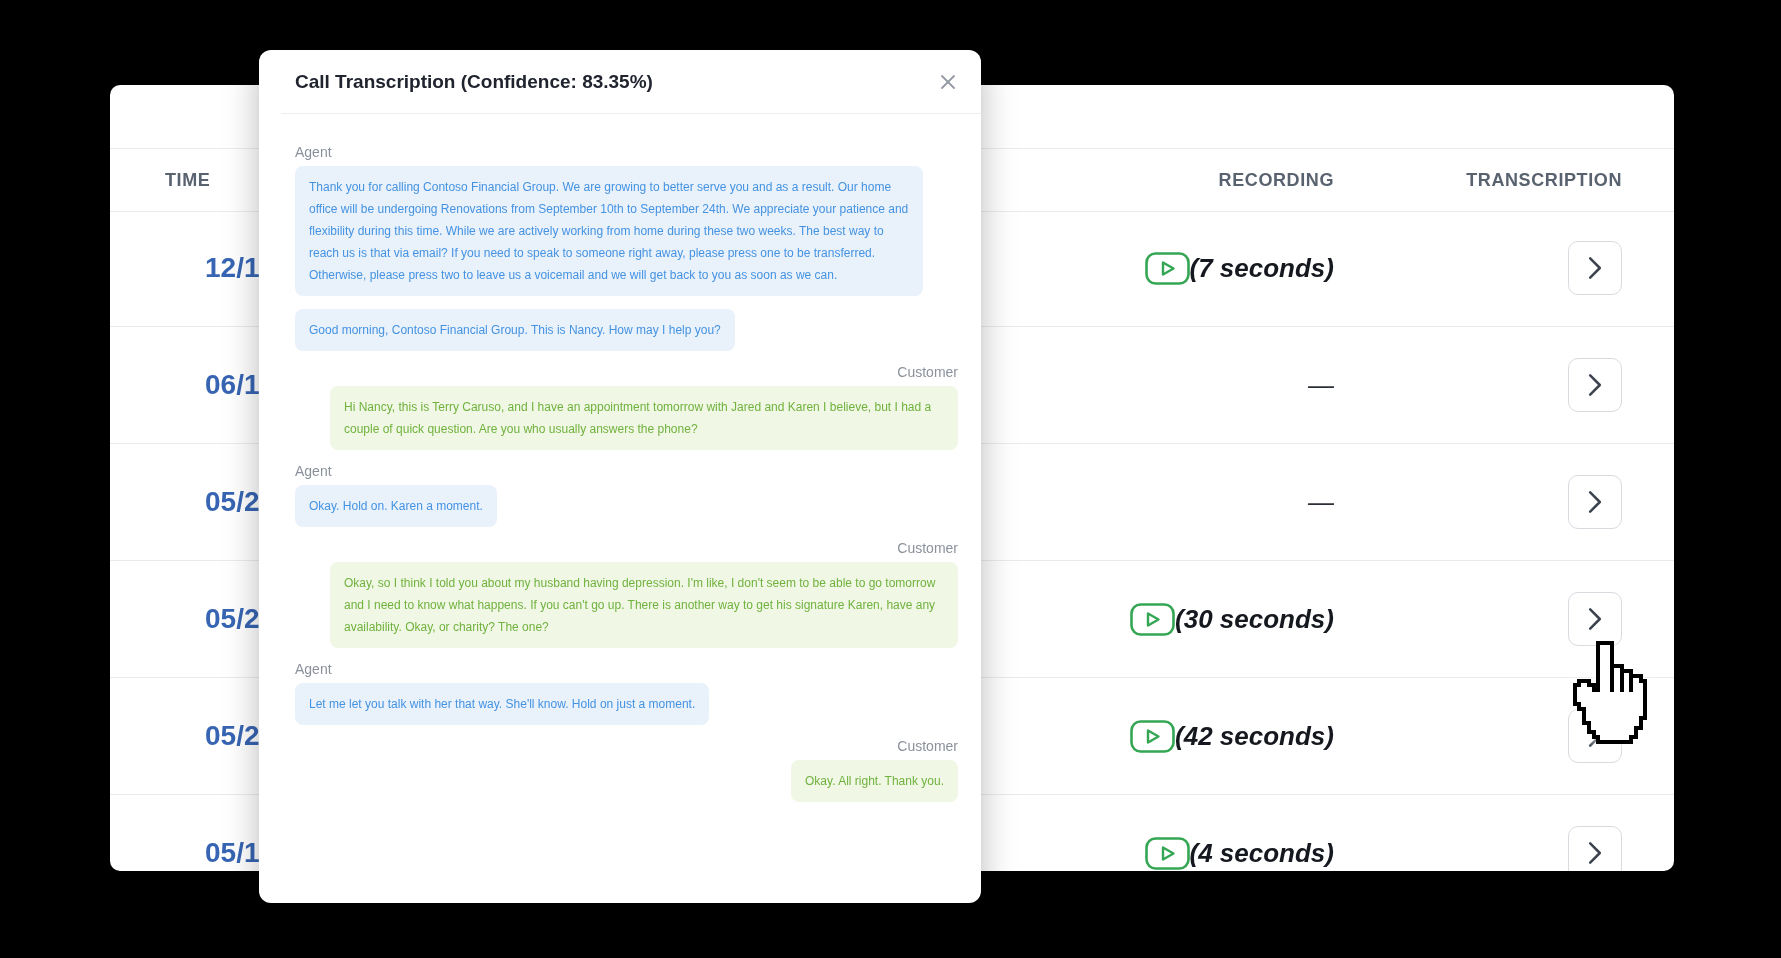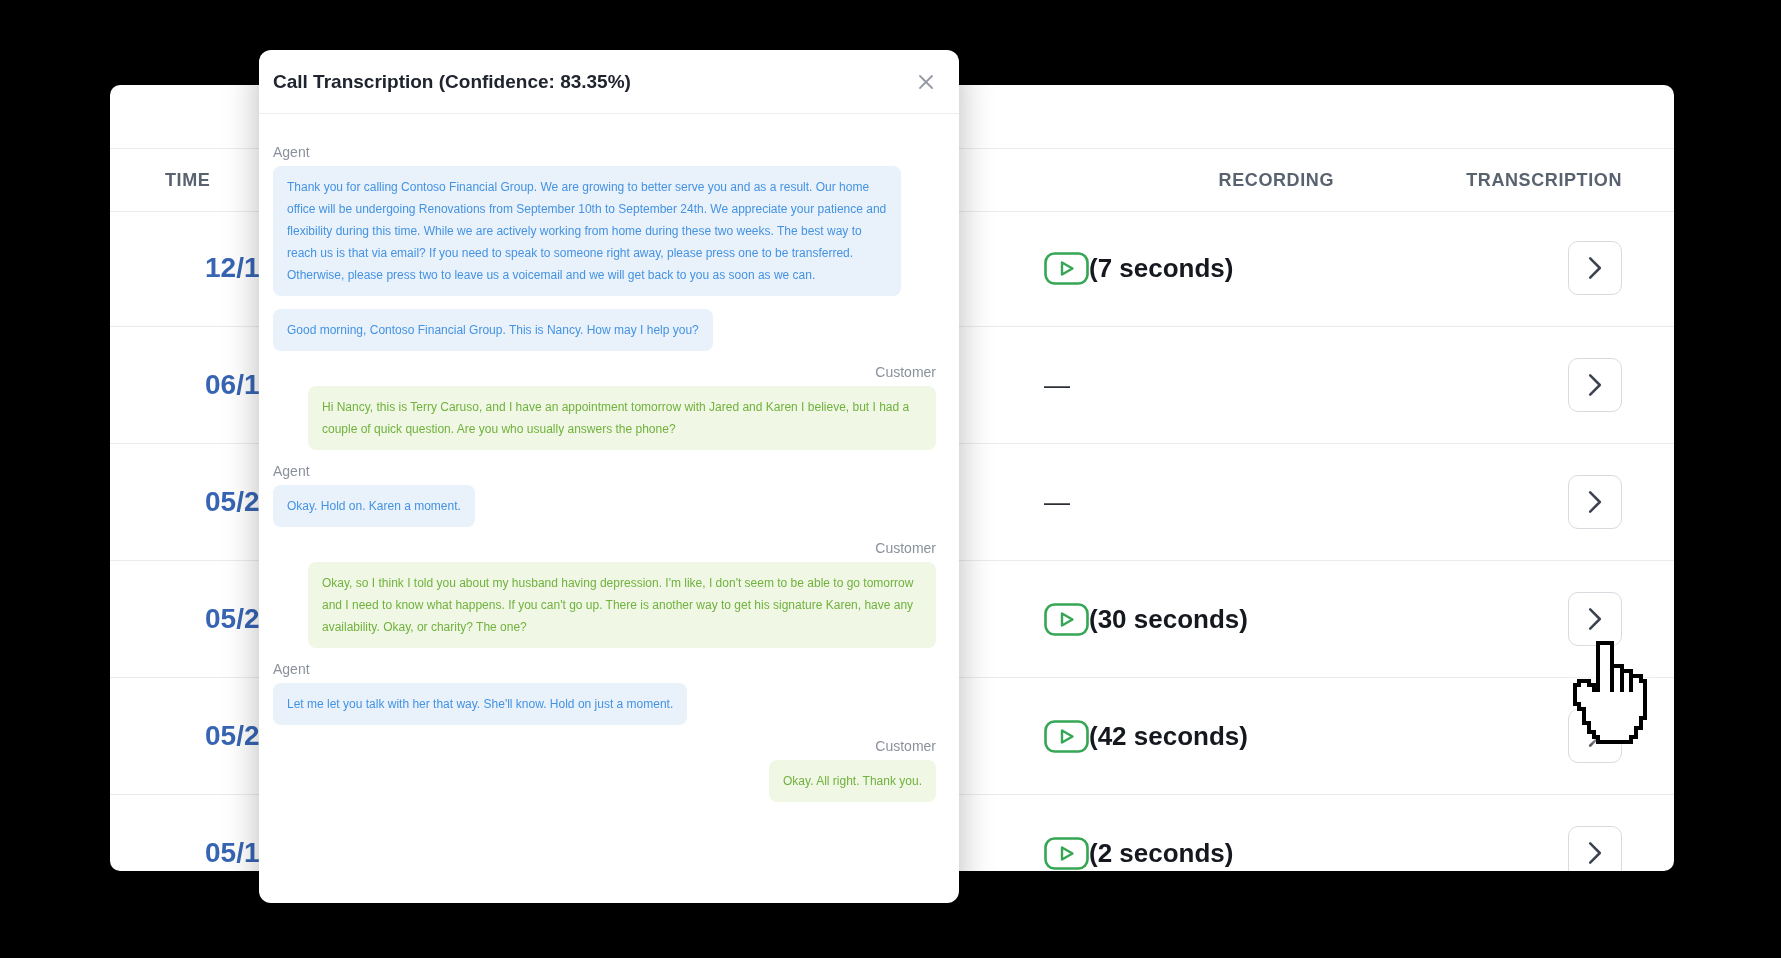--- a/index.html
+++ b/index.html
@@ -14,32 +14,32 @@
     display:grid;grid-template-columns:1fr 340px 290px;align-items:center;}
   .th{font-size:18px;font-weight:700;letter-spacing:.6px;color:#59626f;}
   .th.time{padding-left:55px;}
   .th.rec{text-align:right;padding-right:50px;}
   .th.trans{text-align:right;padding-right:52px;}
   .tbody{position:absolute;left:0;top:125px;right:0;}
   .tr{display:grid;grid-template-columns:1fr 340px 290px;align-items:center;height:116px;
     border-bottom:1px solid #e9ebee;}
   .td{display:flex;align-items:center;height:100%;}
   .td.time{padding-left:55px;}
-  .td.rec{padding-right:50px;gap:0;}
+  .td.rec{justify-content:flex-end;padding-right:50px;gap:0;font-style:italic;}
   .td.trans{justify-content:flex-end;padding-right:52px;}
   .date{font-size:28px;font-weight:700;color:#3765b3;white-space:nowrap;cursor:pointer;margin-left:40px;}
   .dur{font-size:26px;font-weight:700;color:#15181e;white-space:nowrap;}
   .dash{font-size:26px;font-weight:500;color:#2a2e35;}
   .play{background:none;border:none;padding:0;cursor:pointer;display:flex;align-items:center;}
   .chev{width:54px;height:54px;background:#fff;border:1.5px solid #d7dbe0;border-radius:10px;
     display:flex;align-items:center;justify-content:center;cursor:pointer;padding:0;}
 
   
   .modal{position:absolute;left:259px;top:50px;width:700px;height:853px;background:#fff;
-    border-radius:12px;box-shadow:0 10px 35px rgba(0,0,0,.28);display:flex;flex-direction:column;}
+    border-radius:12px;box-shadow:0 10px 35px rgba(0,0,0,.28);display:flex;flex-direction:column;padding-left:22px;}
   .modal-header{height:63px;flex:0 0 63px;border-bottom:1px solid #eceef1;display:flex;
     align-items:center;justify-content:space-between;padding:0 22px 0 14px;}
   .modal-title{font-size:19px;font-weight:700;color:#20242e;}
   .close{background:none;border:none;padding:0;cursor:pointer;display:flex;align-items:center;}
   .modal-body{flex:1;padding:30px 23px 20px 14px;display:flex;flex-direction:column;gap:13px;
     overflow:hidden;}
   .msg{display:flex;flex-direction:column;align-items:flex-start;}
   .msg.customer{align-items:flex-end;}
   .speaker-label{font-size:14px;color:#8b919b;margin-bottom:6px;}
   .bubble{max-width:628px;padding:10px 14px;border-radius:8px;font-size:12px;line-height:22px;
@@ -170,21 +170,21 @@
     <div class="td time">
       <span class="date">05/17/6</span>
     </div>
     <div class="td rec">
       <button class="play">
         <svg width="45" height="33" viewBox="0 0 45 33">
           <rect x="1.5" y="1.5" width="42" height="30" rx="9" fill="none" stroke="#35a654" stroke-width="2.6"></rect>
           <path d="M18 10.5 L28.5 16.5 L18 22.5 Z" fill="none" stroke="#35a654" stroke-width="2.4" stroke-linejoin="round"></path>
         </svg>
       </button>
-      <span class="dur">(2 seconds)</span>
+      <span class="dur">(4 seconds)</span>
 
     </div>
     <div class="td trans">
       <button class="chev">
         <svg width="54" height="54" viewBox="0 0 54 54">
           <polyline points="22,17 32,27 22,37" fill="none" stroke="#3c434e" stroke-width="2.6" stroke-linecap="round" stroke-linejoin="round"></polyline>
         </svg>
       </button>
     </div>
   </div>

